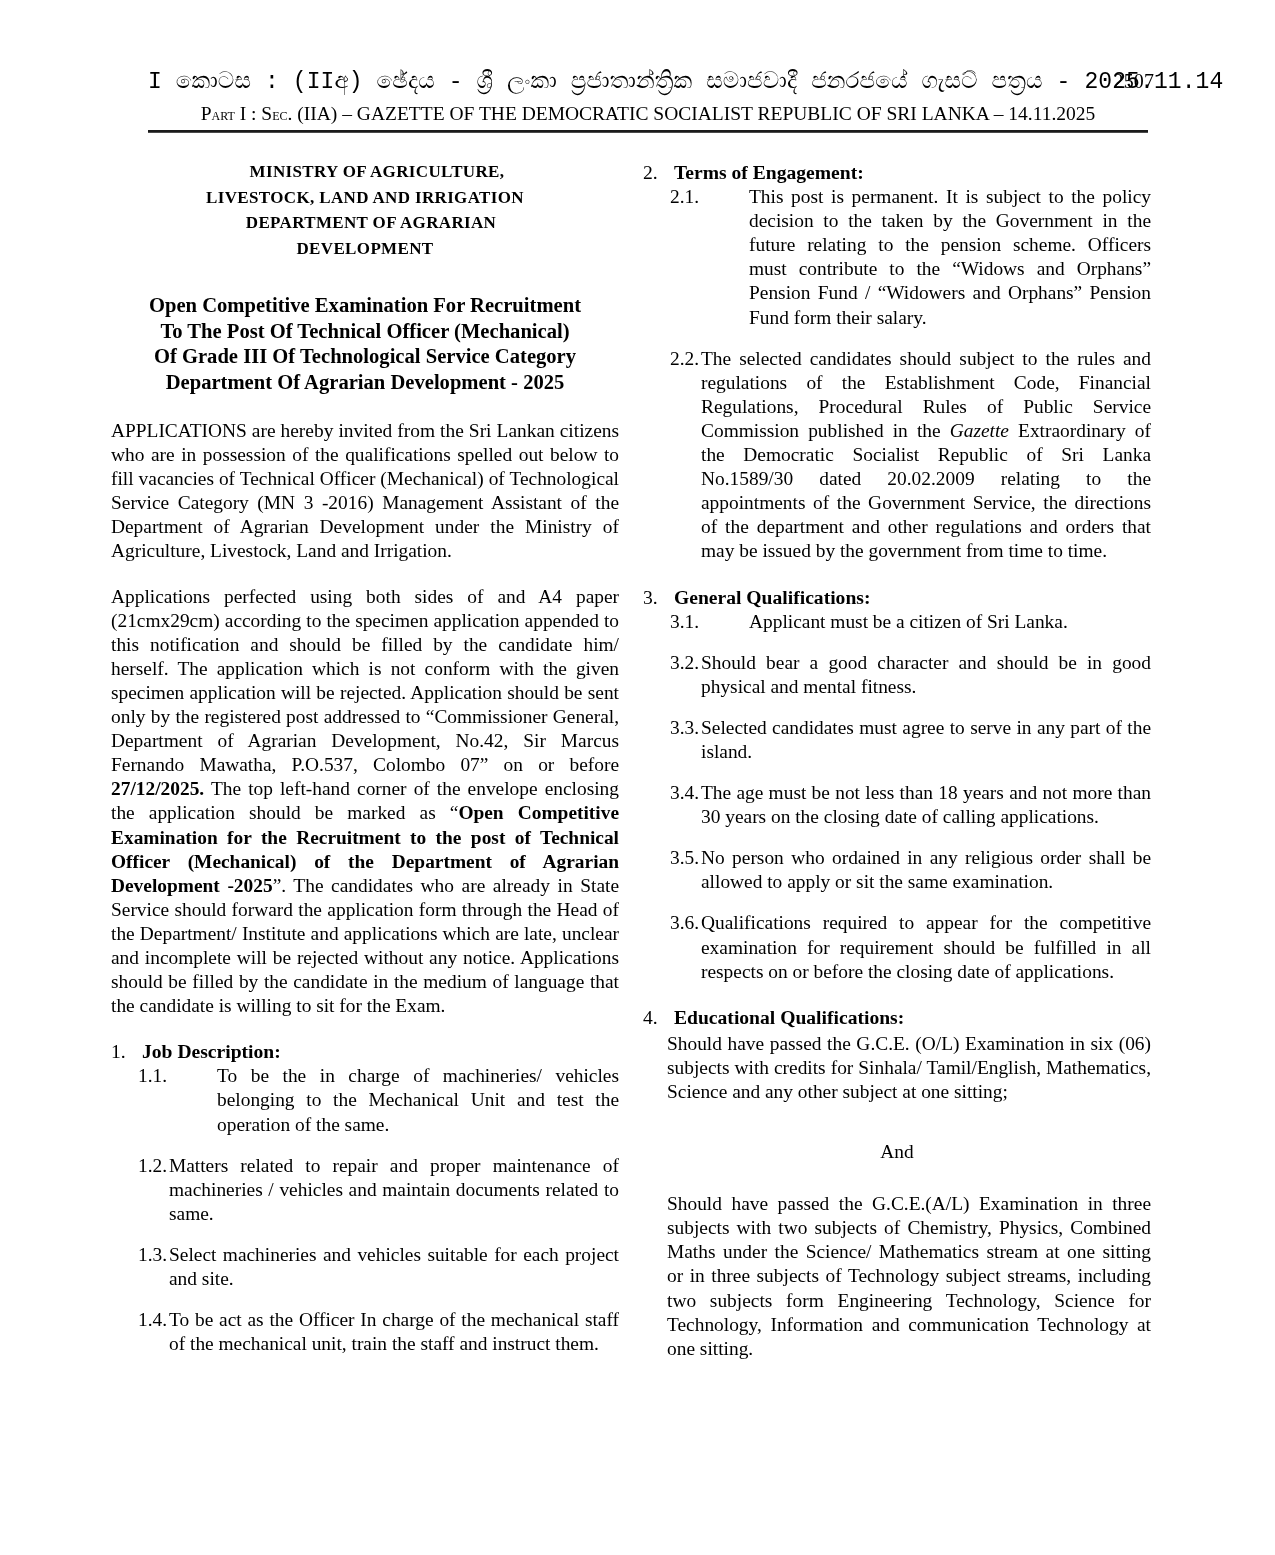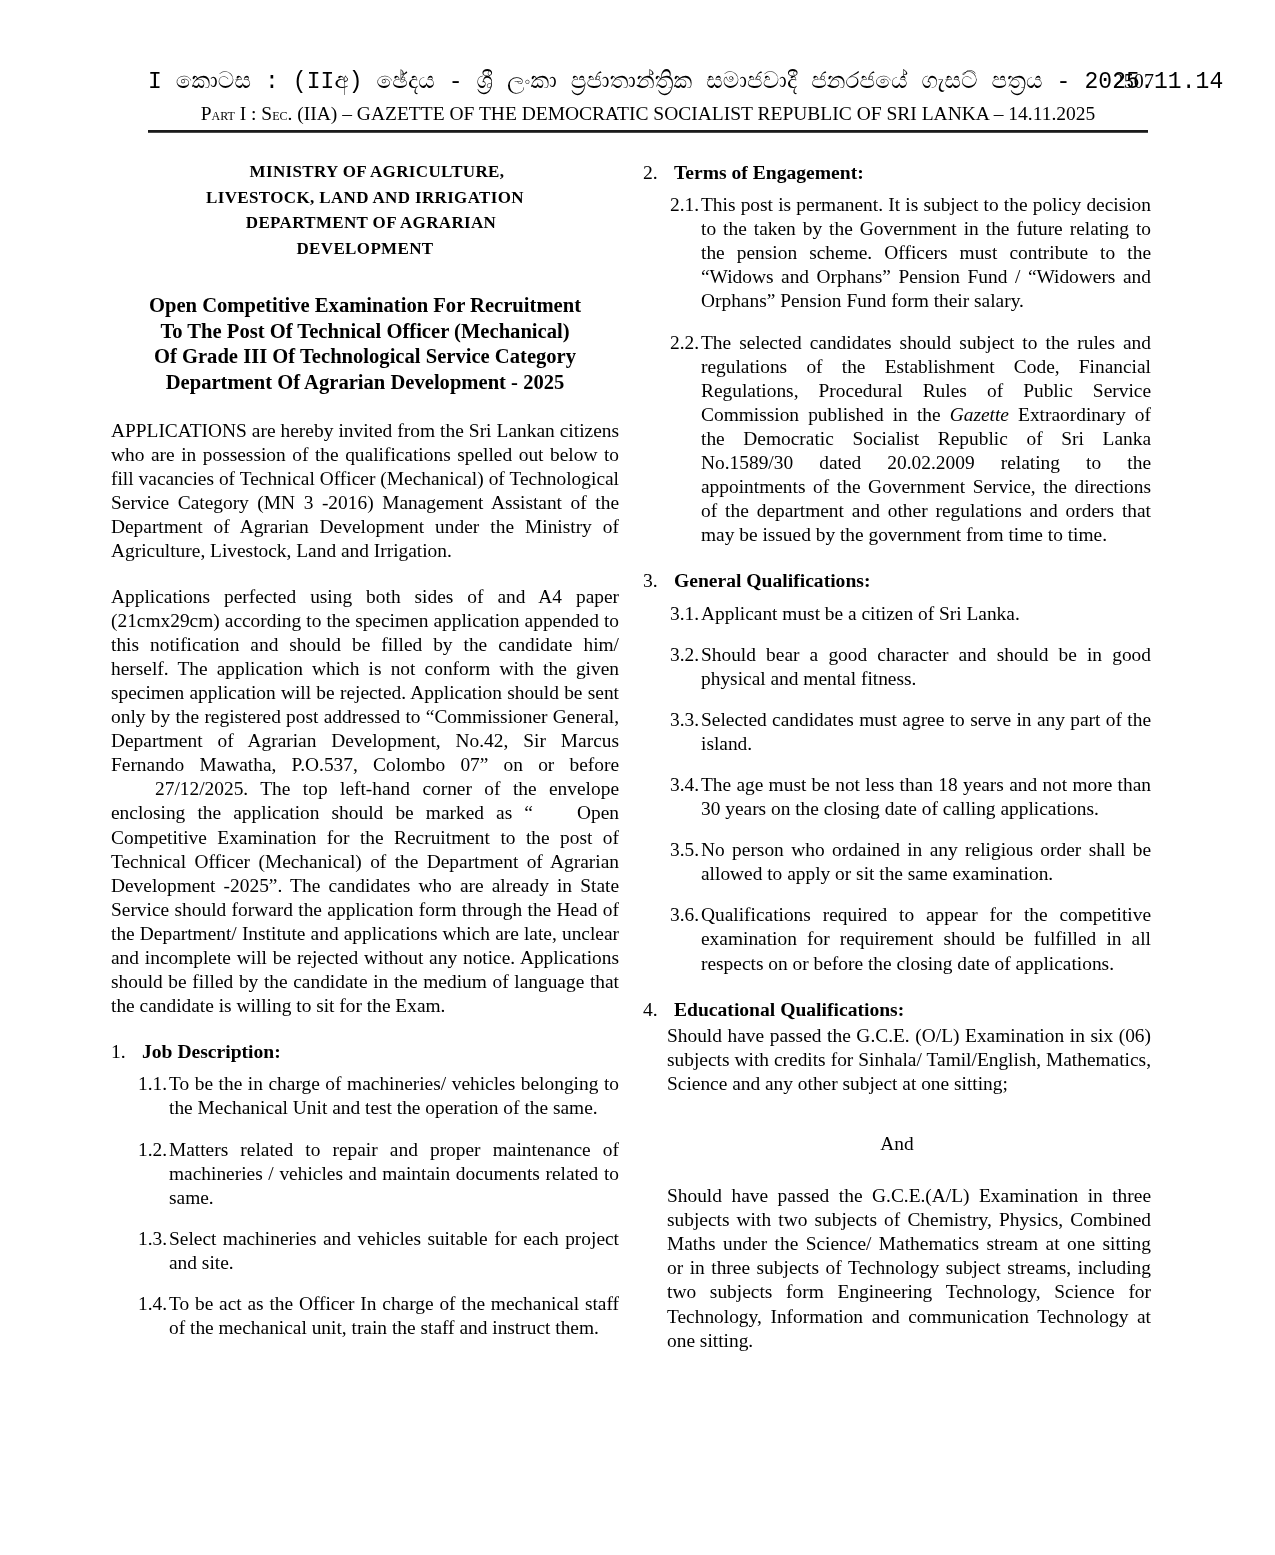--- a/index.html
+++ b/index.html
@@ -110,21 +110,21 @@
   
   p.body {
     text-align: justify;
     text-justify: inter-word;
     margin: 0;
     hyphens: none;
   }
   p.body.first { margin-top: 24px; }
   p.body.gap   { margin-top: 21px; }
 
-  .b { font-weight: normal; margin-left: 44px; }
+  .b { font-weight: bold; }
   .it { font-style: italic; }
 
   
   .section {
     margin-top: 22px;
   }
   .section-head {
     display: flex;
     align-items: baseline;
     font-weight: bold;
@@ -136,21 +136,21 @@
     flex: 0 0 31px;
     font-weight: normal;
   }
   .section-head .label { flex: 1; }
 
   .subitem {
     display: flex;
     align-items: baseline;
     margin-top: 17px;
   }
-  .subitem.tight { margin-top: 8px; }
+  .subitem.tight { margin-top: 0; gap: 48px; }
   .subitem .num {
     width: 58px;
     flex: 0 0 58px;
     padding-left: 27px;
     box-sizing: border-box;
   }
   .subitem .txt {
     flex: 1;
     text-align: justify;
     text-justify: inter-word;

